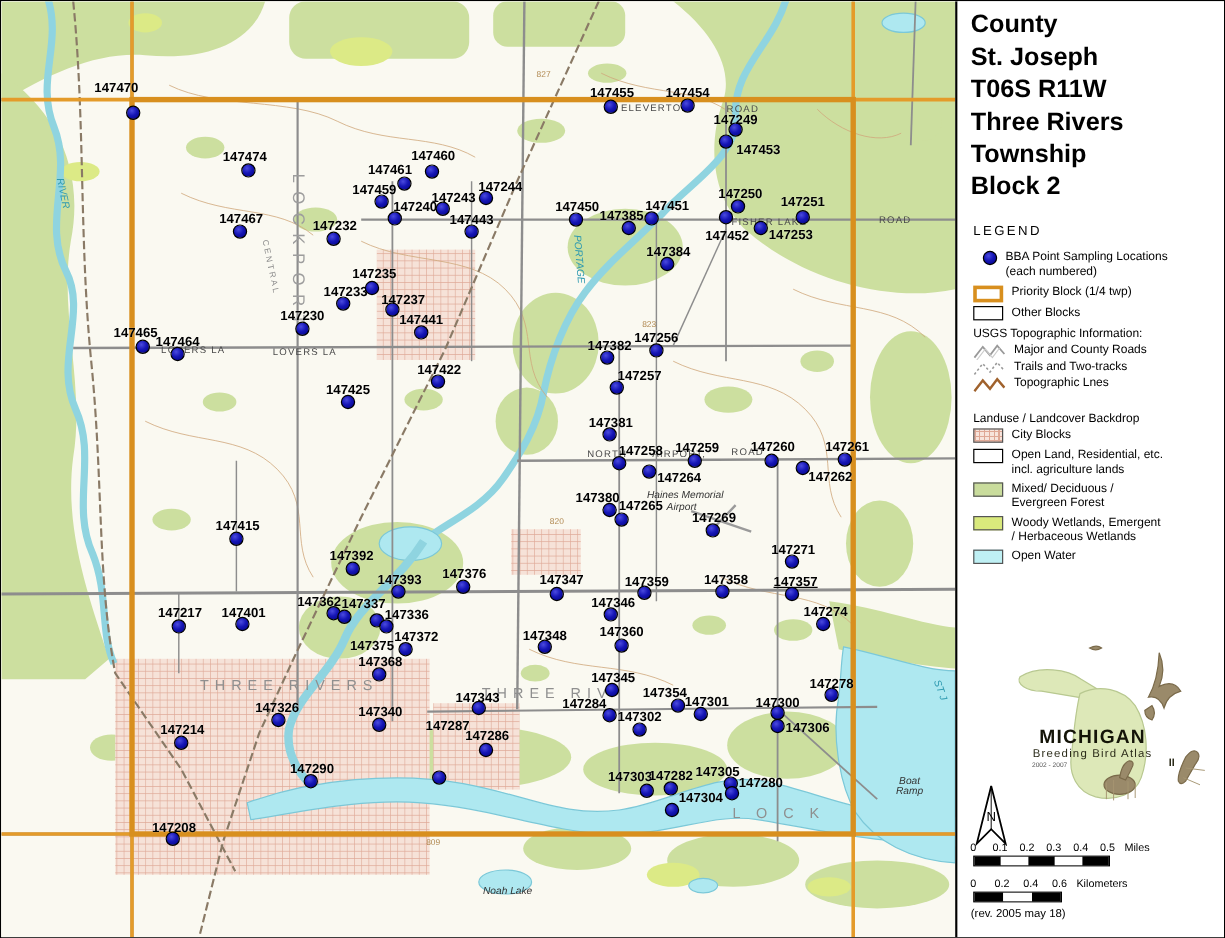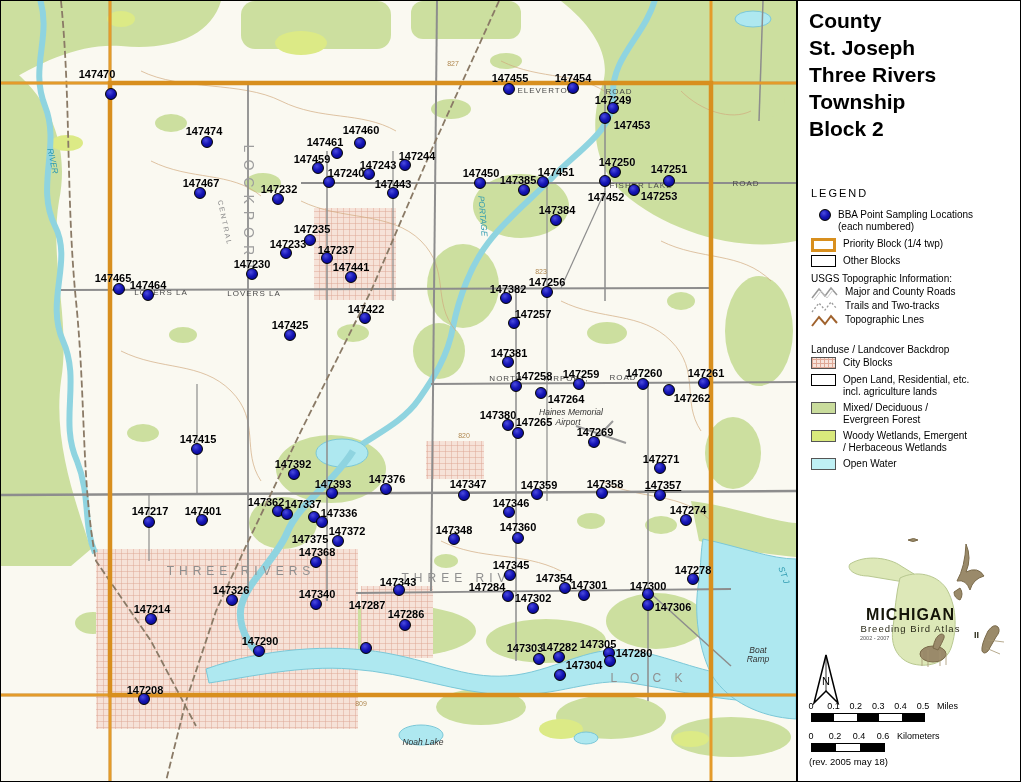--- a/index.html
+++ b/index.html
@@ -369,21 +369,21 @@
         <div class="bba-label" style="left: 316px; top: 593px;">147340</div>
         <div class="bba-dot" title="147340" style="left: 315px; top: 603px;"></div>
         <div class="bba-label" style="left: 672px; top: 606px;">147306</div>
         <div class="bba-dot" title="147306" style="left: 647px; top: 604px;"></div>
         <div class="bba-label" style="left: 532px; top: 597px;">147302</div>
         <div class="bba-dot" title="147302" style="left: 532px; top: 607px;"></div>
         <div class="bba-label" style="left: 151px; top: 608px;">147214</div>
         <div class="bba-dot" title="147214" style="left: 150px; top: 618px;"></div>
         <div class="bba-label" style="left: 405px; top: 613px;">147286</div>
         <div class="bba-dot" title="147286" style="left: 404px; top: 624px;"></div>
-        <div class="bba-label" style="left: 366px; top: 604px;">147287</div>
+        <div class="bba-label" style="left: 366px; top: 604px; padding-left: 12px;">147287</div>
         <div class="bba-dot" title="147287" style="left: 365px; top: 647px;"></div>
         <div class="bba-label" style="left: 259px; top: 640px;">147290</div>
         <div class="bba-dot" title="147290" style="left: 258px; top: 650px;"></div>
         <div class="bba-label" style="left: 524px; top: 647px;">147303</div>
         <div class="bba-dot" title="147303" style="left: 538px; top: 658px;"></div>
         <div class="bba-label" style="left: 558px; top: 646px;">147282</div>
         <div class="bba-dot" title="147282" style="left: 558px; top: 656px;"></div>
         <div class="bba-label" style="left: 597px; top: 643px;">147305</div>
         <div class="bba-dot" title="147305" style="left: 608px; top: 652px;"></div>
         <div class="bba-label" style="left: 633px; top: 652px;">147280</div>
@@ -392,20 +392,21 @@
         <div class="bba-dot" title="147304" style="left: 559px; top: 674px;"></div>
         <div class="bba-label" style="left: 144px; top: 689px;">147208</div>
         <div class="bba-dot" title="147208" style="left: 143px; top: 698px;"></div>
       </div>
   </div>
 
   <div class="panel">
     <div class="title-block" id="title-block">
         <div class="title-line">County</div>
         <div class="title-line">St. Joseph</div>
+        <div class="title-line">T06S R11W</div>
         <div class="title-line">Three Rivers</div>
         <div class="title-line">Township</div>
         <div class="title-line">Block 2</div>
       </div>
     <div class="legend-title">LEGEND</div>
 
     <div class="lg" style="top:208px">
       <span class="lg-dot"></span>
       <span class="txt">
         <span>BBA Point Sampling Locations</span><br>

